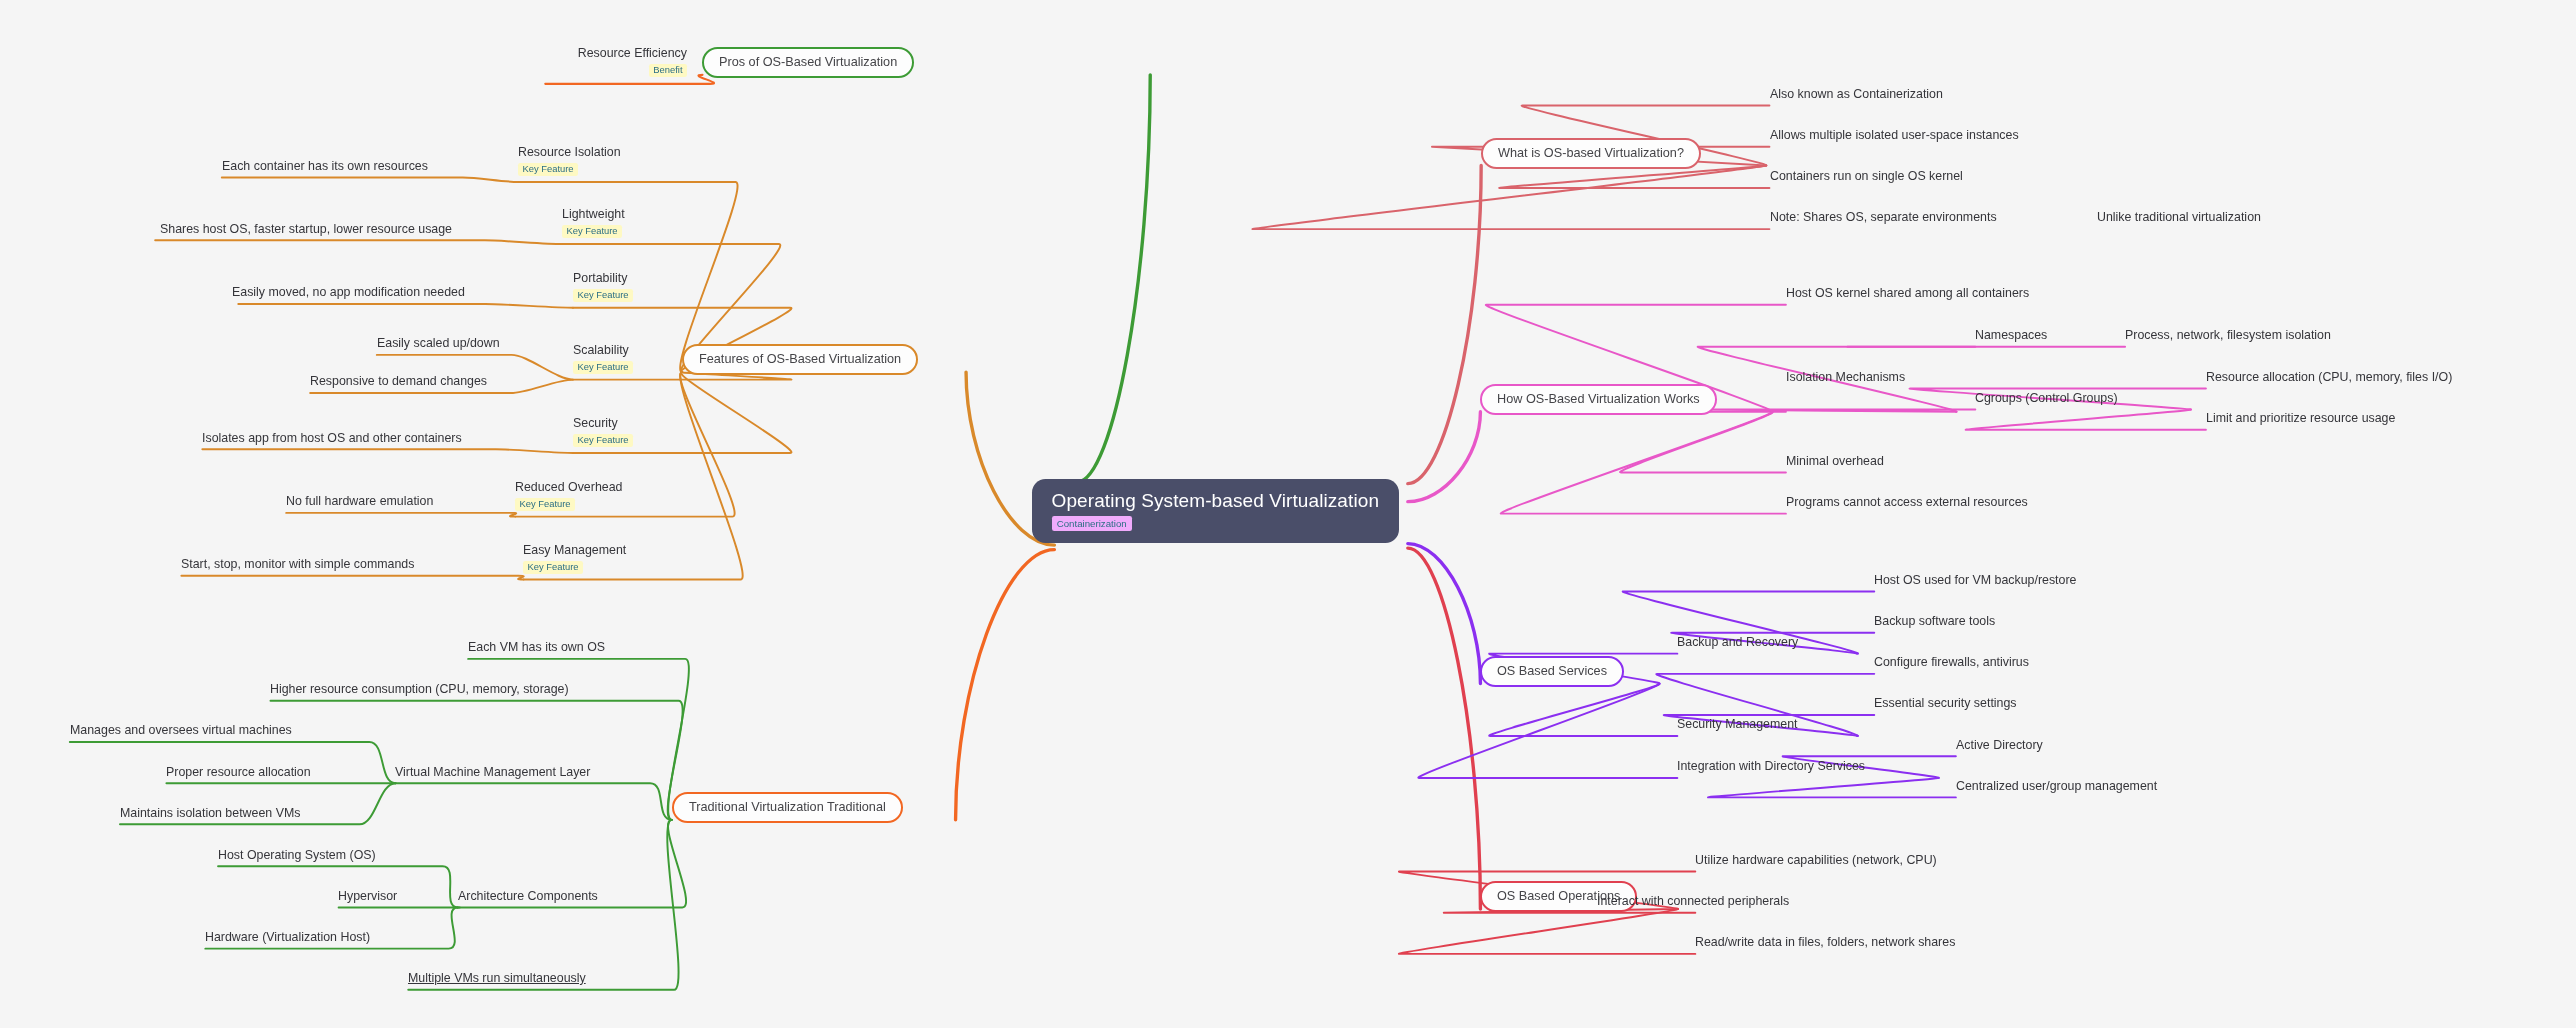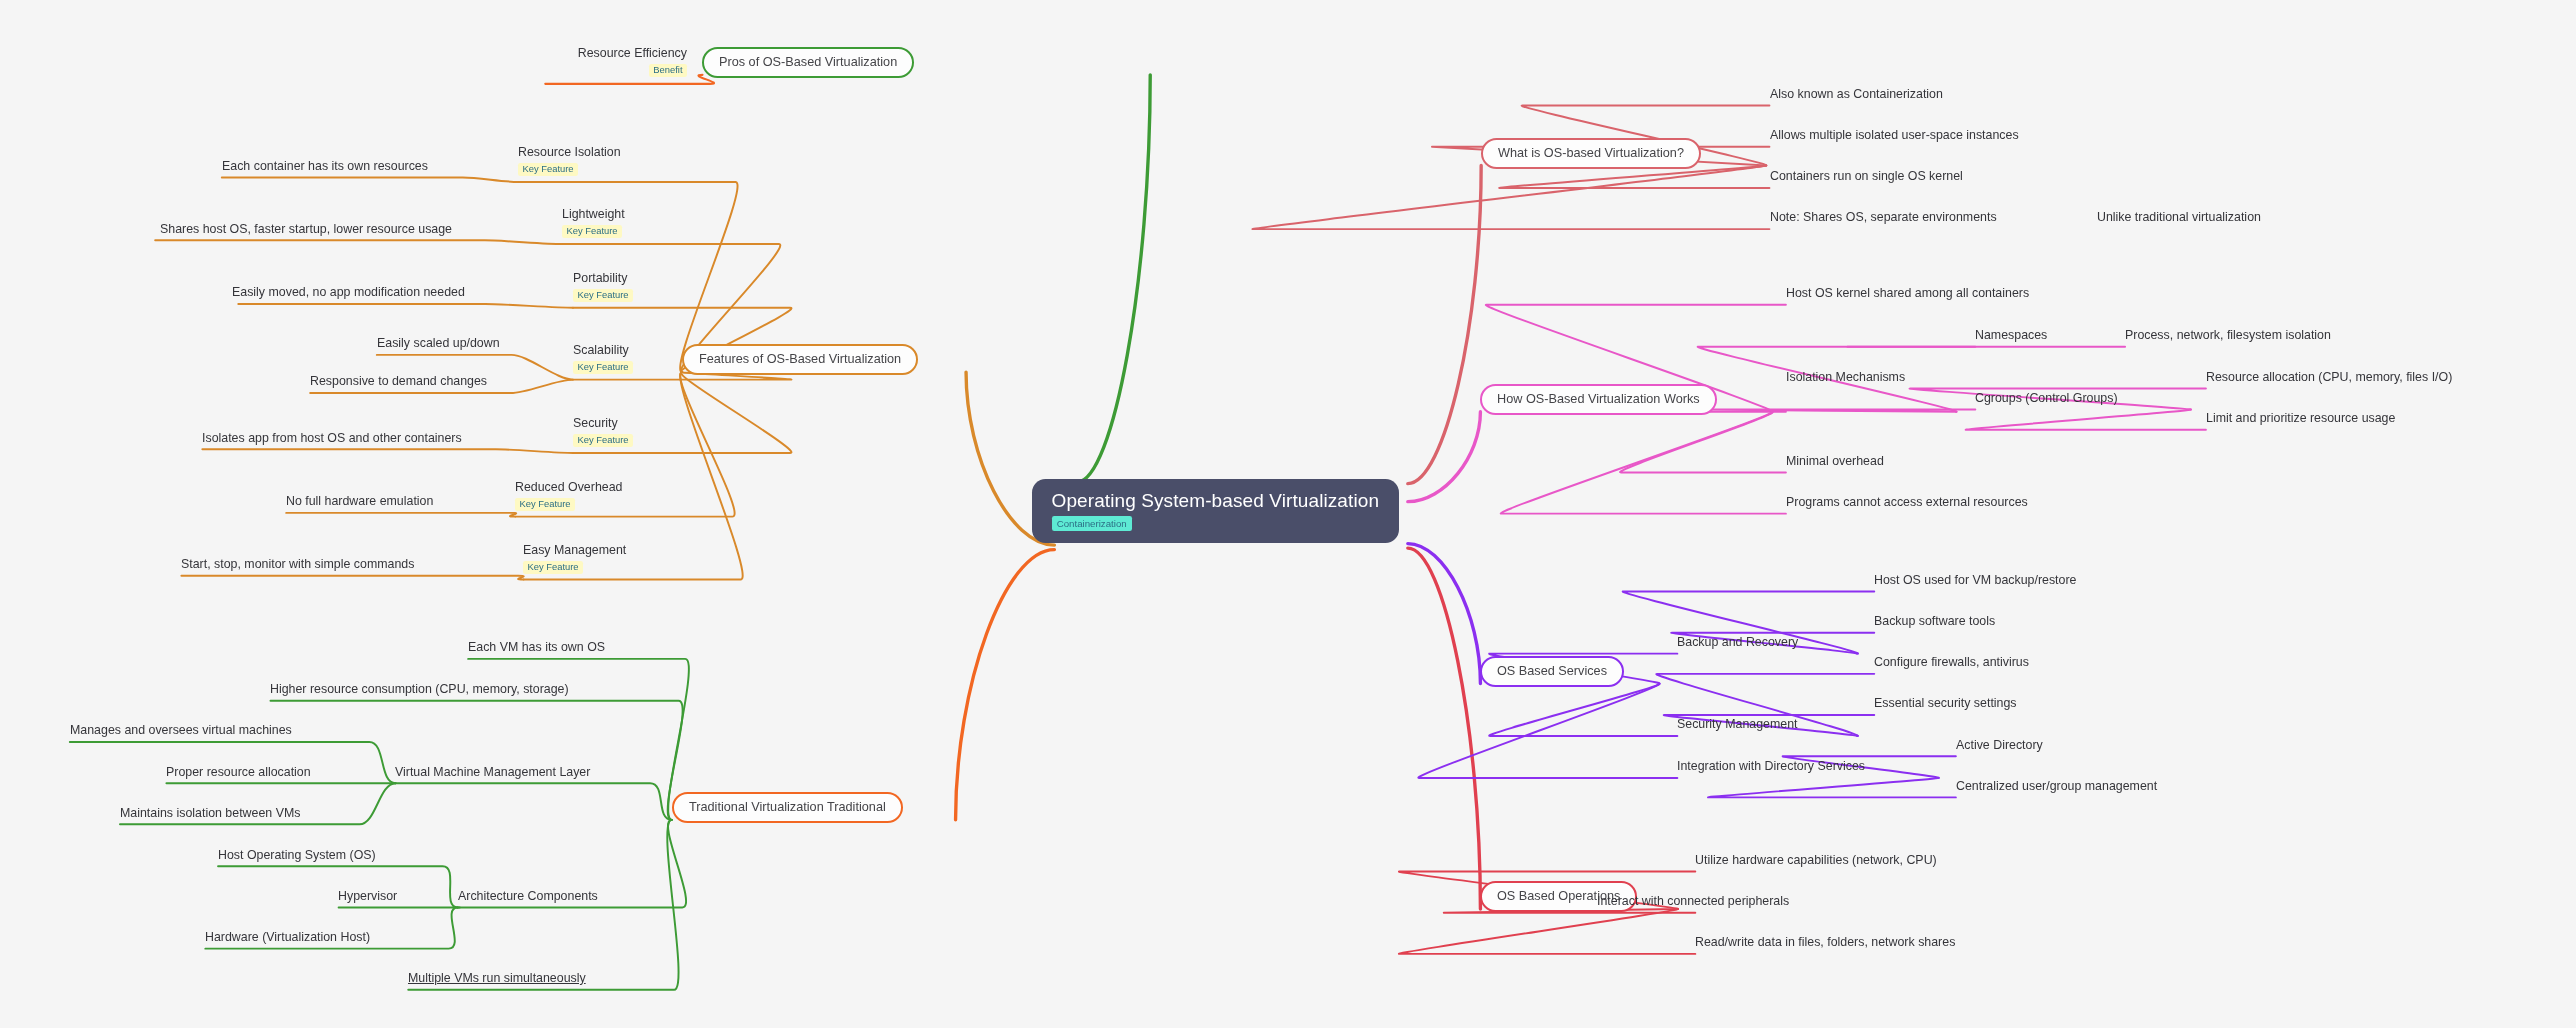--- a/index.html
+++ b/index.html
@@ -34,21 +34,21 @@
     flex-direction: column;
     align-items: flex-start;
     gap: 4.5px;
   }
   .root-title {
     color: #ffffff;
     font-size: 19px;
     letter-spacing: 0.1px;
   }
   .root-tag {
-    background: #5eead4;
+    background: #f0abfc;
     color: #2c6f85;
     font-size: 9.7px;
     padding: 1.5px 5.2px 2.2px 5.2px;
     border-radius: 2.2px;
   }
   
   .pill {
     background: #fdfdfd;
     border: 2.2px solid #888;
     border-radius: 16.5px;

